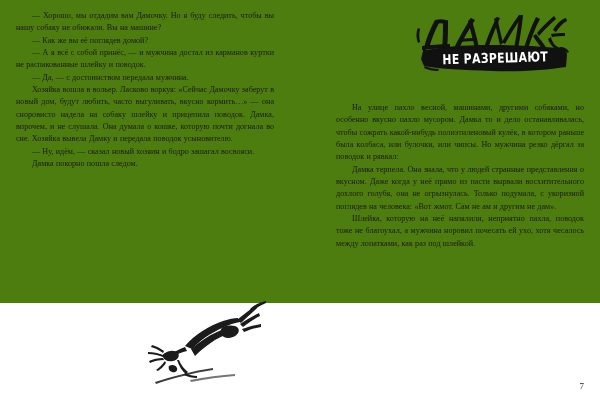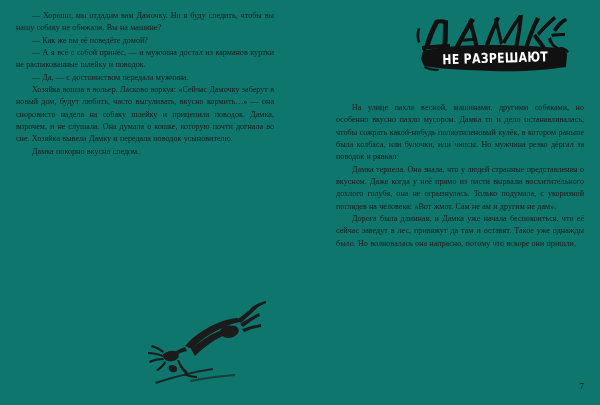--- a/index.html
+++ b/index.html
@@ -10,22 +10,22 @@
   body {
     width: 600px;
     height: 405px;
     overflow: hidden;
     font-family: "Liberation Serif", "DejaVu Serif", serif;
     color: #1a1a1a;
   }
   .spread {
     position: relative;
     width: 600px;
-    height: 405px;
-    background: #0f766e;
+    height: 303px;
+    background: #4d7c0f;
   }
   .page {
     position: absolute;
     top: 0;
     height: 405px;
     box-sizing: border-box;
   }
   .page-left {
     left: 0;
     width: 292px;
@@ -110,25 +110,26 @@
   }
 </style>
 </head>
 <body>
 
 <div class="spread">
 
   <div class="page page-left">
     <div class="body-text">
       <p>— Хорошо, мы отдадим вам Дамочку. Но я буду следить, чтобы вы нашу собаку не обижали. Вы на машине?</p>
-      <p>— Как же вы её поведёте домой?</p>
+      <p>— Как же вы её поглядев домой?</p>
       <p>— А я всё с собой принёс, — и мужчина достал из карманов куртки не распакованные шлейку и поводок.</p>
       <p>— Да, — с достоинством передала мужчина.</p>
       <p>Хозяйка вошла в вольер. Ласково воркуя: «Сейчас Дамочку заберут в новый дом, будут любить, часто выгуливать, вкусно кормить…» — она сноровисто надела на собаку шлейку и прицепила поводок. Дамка, впрочем, и не слушала. Она думала о кошке, которую почти догнала во сне. Хозяйка вывела Дамку и передала поводок усыновителю.</p>
-      <p>Дамка покорно вкусно следом.</p>
+      <p>— Ну, идём, — сказал новый хозяин и бодро зашагал восвояси.</p>
+      <p>Дамка покорно пошла следом.</p>
     </div>
 
     <svg class="tail-illustration" viewBox="0 0 130 92">
       <g fill="#1b1b1b">
 
         <path d="M40 46 C50 34 64 26 78 21 C84 19 89 18 93 18 L95 22 C89 23 83 25 77 28 C66 33 55 40 47 49 Z"></path>
 
         <path d="M46 49 C54 42 63 36 72 32 C78 29 84 27 89 26 L90 31 C84 33 77 36 70 40 C62 45 55 51 50 56 Z"></path>
 
         <path d="M78 27 C84 25 90 25 93 28 C95 31 93 35 88 37 C83 39 78 38 76 34 C75 31 76 28 78 27 Z"></path>
@@ -200,19 +201,19 @@
         <path fill="#111111" d="M5 23 C9 25 14 26 19 26 L18 28 C13 28 8 27 4 25 Z"></path>
       </svg>
       <div class="banner-text">
         <span>НЕ РАЗРЕШАЮТ</span>
       </div>
     </div>
 
     <div class="body-text">
       <p>На улице пахло весной, машинами, другими собаками, но особенно вкусно пахло мусором. Дамка то и дело останавливалась, чтобы сожрать какой-нибудь полиэтиленовый кулёк, в котором раньше была колбаса, или булочки, или чипсы. Но мужчина резко дёргал за поводок и рявкал:</p>
       <p>Дамка терпела. Она знала, что у людей странные представления о вкусном. Даже когда у неё прямо из пасти вырвали восхитительного дохлого голубя, она не огрызнулась. Только подумала, с укоризной поглядев на человека: «Вот жмот. Сам не ам и другим не дам».</p>
-      <p>Дорога была длинная, и Дамка уже начала беспокоиться, что её сейчас заведут в лес, привяжут да там и оставят. Такое уже однажды было. Но волновалась она напрасно, потому что вскоре они пришли.</p>
+      <p>Шлейка, которую на неё напялили, неприятно пахла, поводок тоже не благоухал, а мужчина норовил почесать ей ухо, хотя чесалось между лопатками, как раз под шлейкой.</p>
     </div>
 
     <div class="folio">7</div>
   </div>
 
 </div>
 
 </body></html>

